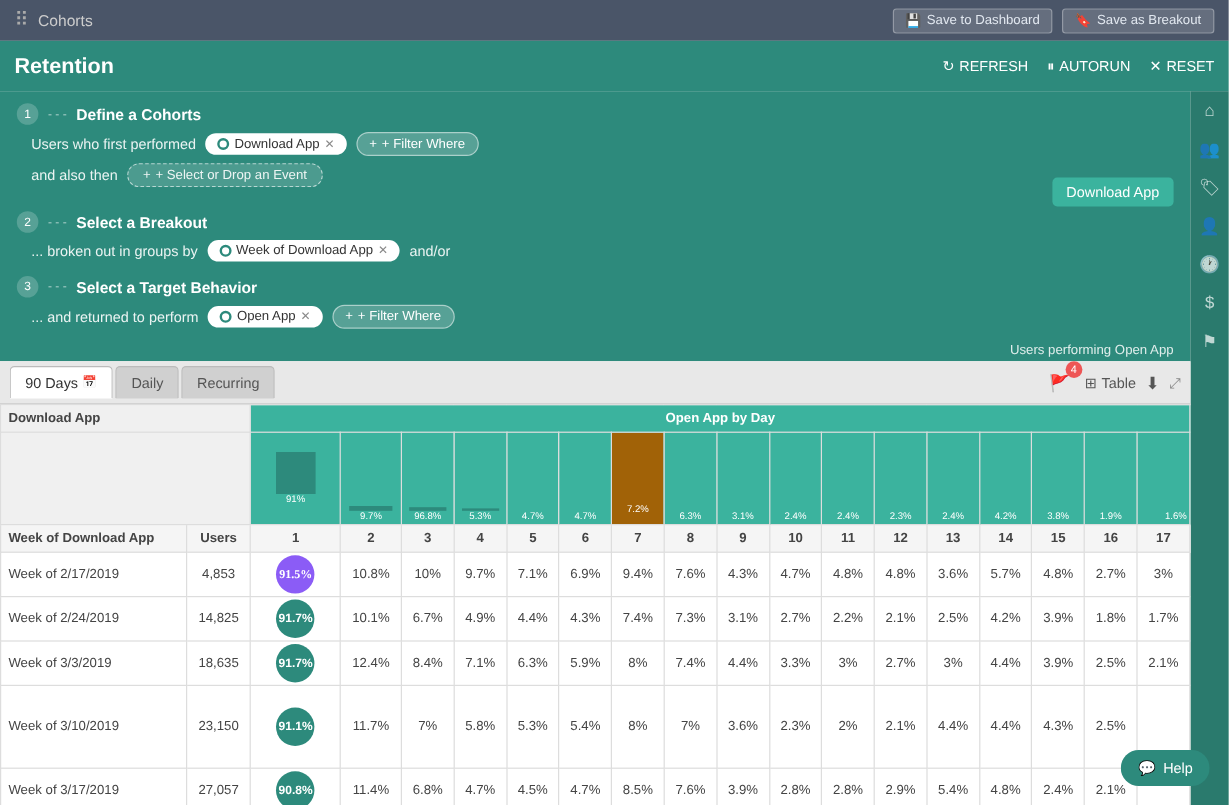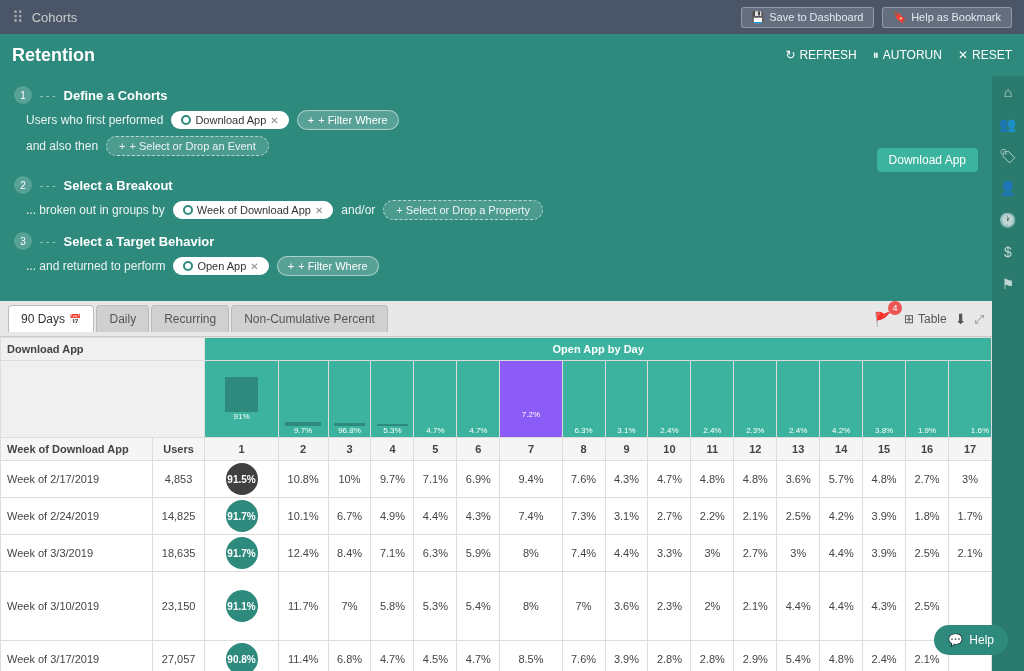--- a/index.html
+++ b/index.html
@@ -224,21 +224,21 @@
     <span class="dots-icon">⠿</span>
     <span style="color:#ccc;font-size:13px;">Cohorts</span>
   </div>
   <div class="top-bar-right">
     <button class="top-btn">
       <span>💾</span>
       <span>Save to Dashboard</span>
     </button>
     <button class="top-btn">
       <span>🔖</span>
-      <span>Help as Bookmark</span>
+      <span>Save as Breakout</span>
     </button>
   </div>
 </div>
 
 <div class="header-bar">
   <span class="header-title">Retention</span>
   <div class="header-actions">
     <div class="header-action">
       <span>↻</span>
       <span>REFRESH</span>
@@ -298,23 +298,20 @@
         <span class="step-title">Select a Breakout</span>
       </div>
       <div class="step-row">
         <span class="step-label">... broken out in groups by</span>
         <div class="pill">
           <span class="circle"></span>
           <span>Week of Download App</span>
           <span class="x">✕</span>
         </div>
         <span class="step-label">and/or</span>
-        <button class="drop-btn">
-          <span>+ Select or Drop a Property</span>
-        </button>
       </div>
     </div>
 
     <div class="step-section">
       <div class="step-header">
         <span class="step-number">3</span>
         <span style="color:rgba(255,255,255,0.6);font-size:10px;">- - -</span>
         <span class="step-title">Select a Target Behavior</span>
       </div>
       <div class="step-row">
@@ -324,36 +321,34 @@
           <span>Open App</span>
           <span class="x">✕</span>
         </div>
         <button class="filter-btn">
           <span>+</span>
           <span>+ Filter Where</span>
         </button>
       </div>
     </div>
 
+    <div class="users-performing">Users performing Open App</div>
 
     <div style="position:absolute;left:0;right:32px;bottom:0;top:calc(34px + 42px + 225px);background:white;">
 
       <div class="tabs-row">
         <div class="tab active">
           <span>90 Days</span>
           <span style="font-size:10px;">📅</span>
         </div>
         <div class="tab">
           <span>Daily</span>
         </div>
         <div class="tab">
           <span>Recurring</span>
-        </div>
-        <div class="tab">
-          <span>Non-Cumulative Percent</span>
         </div>
         <div class="tabs-spacer"></div>
         <div class="tabs-right">
           <div class="flag-btn" style="position:relative;padding:4px;">
             <span>🚩</span>
             <span class="badge">4</span>
           </div>
           <div class="table-btn">
             <span>⊞</span>
             <span>Table</span>
@@ -397,21 +392,21 @@
                   <div style="background:#2d8a7c;width:80%;height:2px;"></div>
                   <div style="font-size:8px;color:white;">5.3%</div>
                 </div>
               </td>
               <td style="border:1px solid #ddd;background:#3bb39e;vertical-align:bottom;padding:2px;">
                   <div style="font-size:8px;color:white;">4.7%</div>
                 </td>
               <td style="border:1px solid #ddd;background:#3bb39e;vertical-align:bottom;padding:2px;">
                   <div style="font-size:8px;color:white;">4.7%</div>
                 </td>
-              <td style="border:1px solid #ddd;background:#8b5cf6;vertical-align:bottom;padding:18px;">
+              <td style="border:1px solid #ddd;background:#a16207;vertical-align:bottom;padding:8px;">
                   <div style="font-size:8px;color:white;">7.2%</div>
                 </td>
               <td style="border:1px solid #ddd;background:#3bb39e;vertical-align:bottom;padding:2px;">
                   <div style="font-size:8px;color:white;">6.3%</div>
                 </td>
               <td style="border:1px solid #ddd;background:#3bb39e;vertical-align:bottom;padding:2px;">
                   <div style="font-size:8px;color:white;">3.1%</div>
                 </td>
               <td style="border:1px solid #ddd;background:#3bb39e;vertical-align:bottom;padding:2px;">
                   <div style="font-size:8px;color:white;">2.4%</div>
@@ -458,21 +453,21 @@
               <th>15</th>
               <th>16</th>
               <th>17</th>
             </tr>
           </thead>
           <tbody>
             <tr>
               <td class="left">Week of 2/17/2019</td>
               <td>4,853</td>
               <td style="padding:0;">
-                <div style="background:#404040;color:white;border-radius:50%;width:32px;height:32px;display:flex;align-items:center;justify-content:center;margin:2px auto;font-size:10px;font-weight:600;">91.5%</div>
+                <div style="background:#8b5cf6;color:white;border-radius:50%;width:32px;height:32px;display:flex;align-items:center;justify-content:center;margin:2px auto;font-size:10px;font-weight:600;font-family:Liberation Serif, serif;">91.5%</div>
               </td>
               <td>10.8%</td>
               <td>10%</td>
               <td>9.7%</td>
               <td>7.1%</td>
               <td>6.9%</td>
               <td>9.4%</td>
               <td>7.6%</td>
               <td>4.3%</td>
               <td>4.7%</td>

